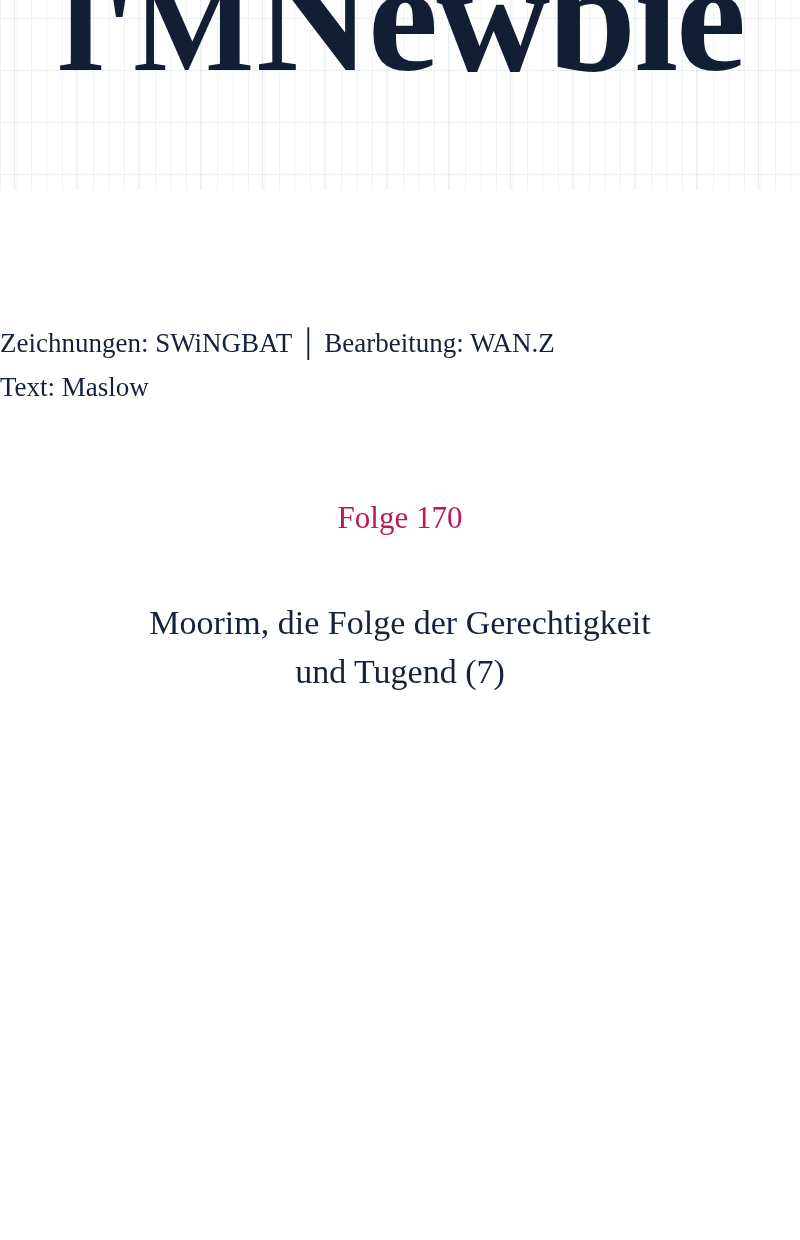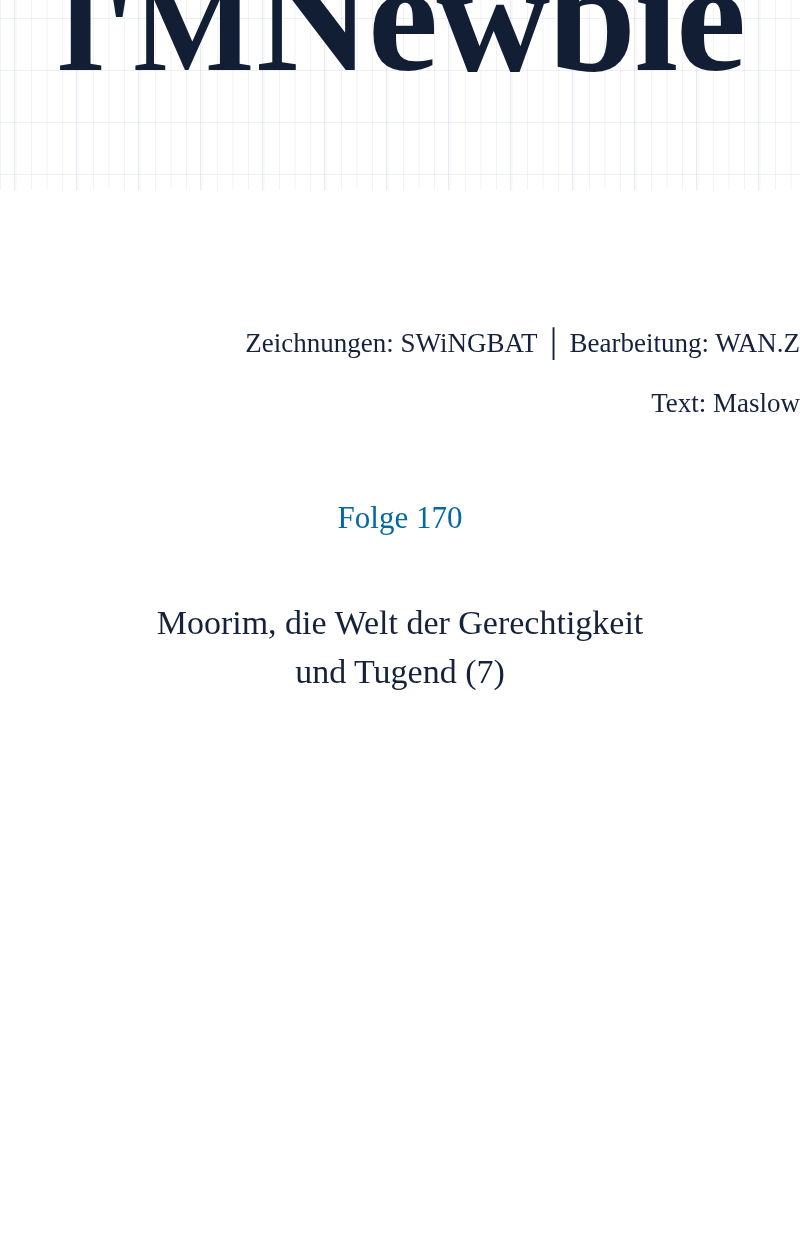--- a/index.html
+++ b/index.html
@@ -73,39 +73,38 @@
     letter-spacing: -2px;
     margin-left: 6px;
   }
 
   
   .credits {
     position: absolute;
     left: 0;
     top: 322px;
     width: 800px;
-    text-align: right;
+    text-align: left;
     font-size: 27px;
     line-height: 1.62;
     color: #15223b;
   }
   .credits-line2 {
     display: block;
-    margin-top: 16px;
   }
 
   
   .episode {
     position: absolute;
     left: 0;
     top: 500px;
     width: 800px;
     text-align: center;
     font-size: 31px;
-    color: #0369a1;
+    color: #be185d;
   }
 
   
   .ep-title {
     position: absolute;
     left: 0;
     top: 598px;
     width: 800px;
     text-align: center;
     font-size: 34px;
@@ -128,17 +127,17 @@
   </div>
 
   <div class="credits">
     <span>Zeichnungen: SWiNGBAT │ Bearbeitung: WAN.Z</span>
     <span class="credits-line2">Text: Maslow</span>
   </div>
 
   <div class="episode">Folge 170</div>
 
   <div class="ep-title">
-    <span>Moorim, die Welt der Gerechtigkeit</span>
+    <span>Moorim, die Folge der Gerechtigkeit</span>
     <span class="l2">und Tugend (7)</span>
   </div>
 
 </div>
 
 </body></html>

